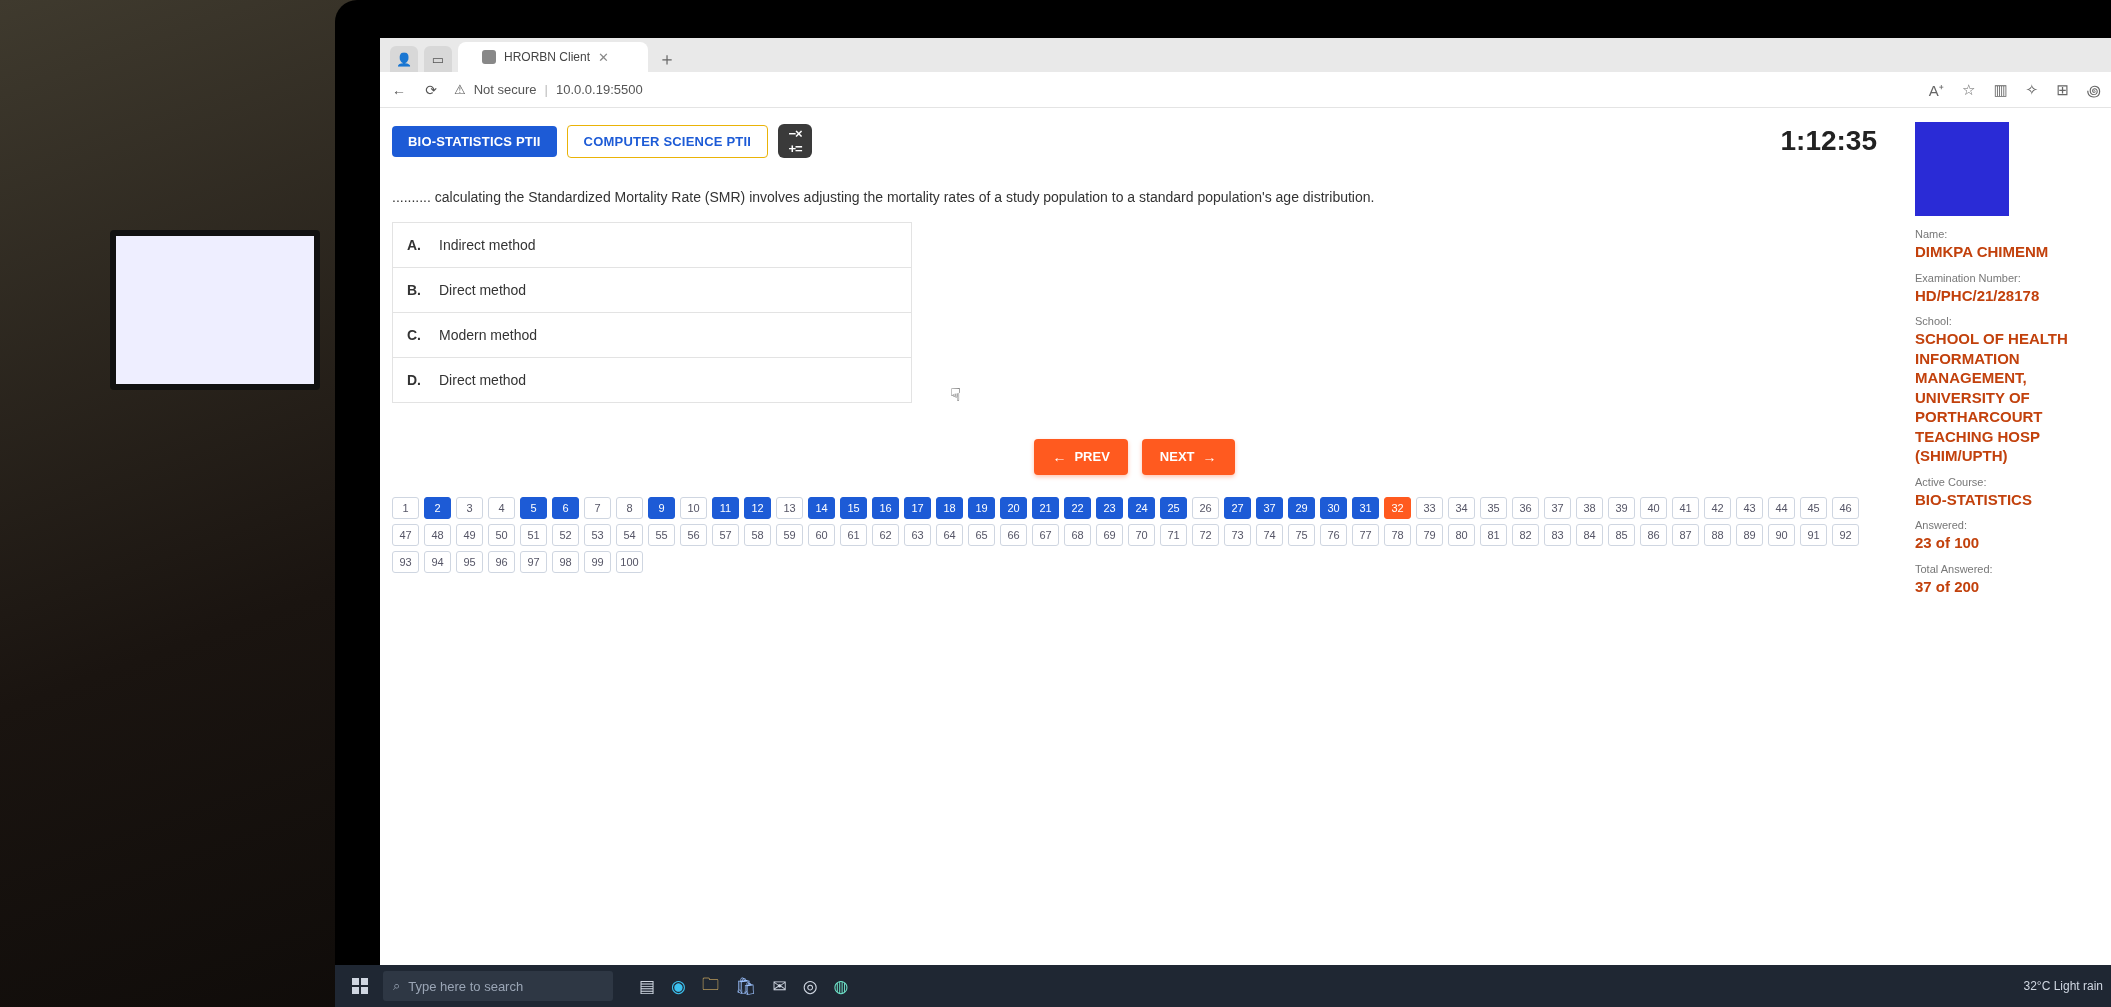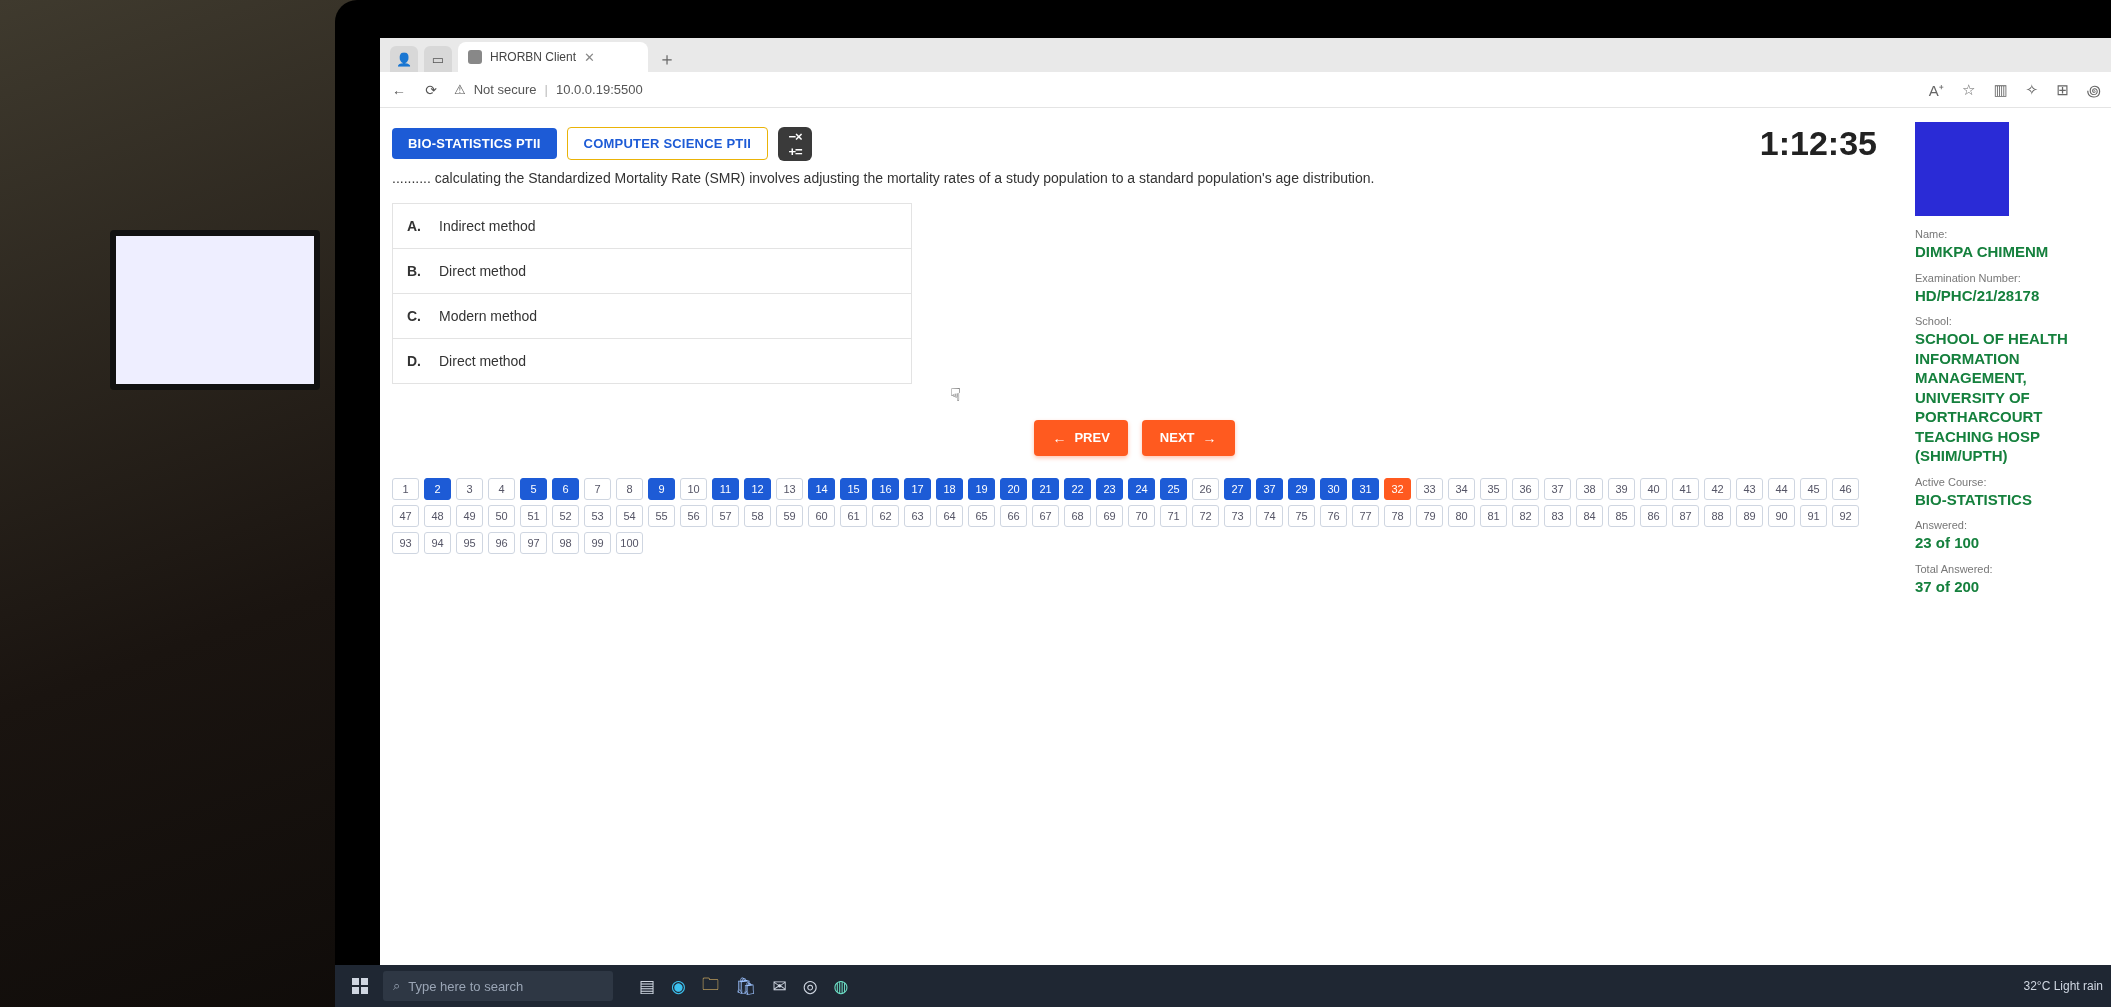--- a/index.html
+++ b/index.html
@@ -7,21 +7,21 @@
 
   
   .room { position:absolute; inset:0; background:linear-gradient(160deg,#3f3a2e 0%,#1a1410 40%,#000 100%); }
   .monitor2 { position:absolute; left:110px; top:230px; width:210px; height:160px; background:#eef; border:6px solid #111; border-radius:4px; }
   .monitor-bezel { position:absolute; left:335px; top:0; right:0; bottom:0; background:#000; border-top-left-radius:22px; }
 
   
   .browser { position:absolute; left:380px; top:38px; right:0; bottom:42px; background:#f3f3f3; display:flex; flex-direction:column; }
   .tabstrip { height:34px; background:#e9e9e9; display:flex; align-items:flex-end; padding-left:10px; gap:6px; }
   .tab-square { width:28px; height:26px; background:#d8d8d8; border-radius:6px 6px 0 0; display:flex; align-items:center; justify-content:center; font-size:13px; color:#555;}
-  .tab { height:30px; background:#fff; border-radius:8px 8px 0 0; display:flex; align-items:center; padding:0 10px; gap:8px; font-size:12px; color:#444; min-width:190px; }
+  .tab { height:30px; background:#fff; border-radius:8px 8px 0 0; display:flex; align-items:center; padding:0 24px; gap:8px; font-size:12px; color:#444; min-width:190px; }
   .tab .favicon { width:14px; height:14px; background:#888; border-radius:3px; display:inline-block;}
   .tab .close { color:#888; font-size:13px; cursor:pointer;}
   .newtab { width:26px; height:26px; display:flex; align-items:center; justify-content:center; color:#666; font-size:18px; cursor:pointer;}
 
   .addrbar { height:36px; background:#fff; display:flex; align-items:center; padding:0 10px; gap:14px; border-bottom:1px solid #e4e4e4;}
   .addrbar .icn { width:18px; text-align:center; color:#555; font-size:14px; }
   .url { display:flex; align-items:center; gap:8px; font-size:13px; color:#555; }
   .url .warn { color:#555; }
   .url .sep { color:#bbb; }
   .addr-right { margin-left:auto; display:flex; align-items:center; gap:18px; color:#666; font-size:15px;}
@@ -29,43 +29,43 @@
   
   .page { flex:1; background:#fff; display:flex; overflow:hidden; }
   .main { flex:1; padding:16px 24px 10px 12px; position:relative; }
   .side { width:210px; min-width:210px; padding:14px 10px 10px 14px; border-left:0; }
 
   .topline { display:flex; align-items:center; gap:10px; }
   .chip { padding:8px 16px; border-radius:4px; font-size:13px; font-weight:600; letter-spacing:.2px; cursor:pointer; }
   .chip.active { background:#1d5bd6; color:#fff; }
   .chip.inactive { background:#fff; color:#1d5bd6; border:1px solid #eab308; }
   .calc { width:34px; height:34px; background:#3a3a3a; border-radius:6px; color:#fff; display:flex; align-items:center; justify-content:center; font-size:13px; font-weight:700; letter-spacing:-1px;}
-  .timer { margin-left:auto; font-size:34px; font-weight:700; color:#222; }
+  .timer { margin-left:auto; font-size:28px; font-weight:700; color:#222; }
 
   .qhead { margin-top:14px; font-size:14px; font-weight:700; color:#222; letter-spacing:.3px;}
-  .qtext { margin-top:6px; font-size:14px; color:#333; line-height:1.4; }
+  .qtext { margin-top:30px; font-size:14px; color:#333; line-height:1.4; }
 
   .options { margin-top:14px; max-width:520px; }
   .opt { border:1px solid #e3e3e3; border-top:none; padding:14px 14px; display:flex; gap:14px; font-size:14px; color:#333; cursor:pointer; background:#fff;}
   .opt:first-child { border-top:1px solid #e3e3e3; }
   .opt .lab { font-weight:700; width:18px; }
 
   .navbtns { margin-top:36px; display:flex; gap:14px; justify-content:center; }
   .btn { padding:10px 18px; background:#ff5a1f; color:#fff; font-size:13px; font-weight:600; border-radius:4px; display:flex; align-items:center; gap:8px; cursor:pointer; box-shadow:0 2px 4px rgba(255,90,31,.35);}
   .btn .arr { font-size:14px; }
 
   .pager { margin-top:22px; display:flex; flex-wrap:wrap; gap:5px; }
   .pg { min-width:27px; height:22px; font-size:11px; border:1px solid #cfd6e1; color:#556; border-radius:3px; display:flex; align-items:center; justify-content:center; cursor:pointer; background:#fff;}
   .pg.answered { background:#1d5bd6; border-color:#1d5bd6; color:#fff; }
   .pg.current  { background:#ff5a1f; border-color:#ff5a1f; color:#fff; }
 
   
   .avatar { width:94px; height:94px; background:#2a2bd6; margin-bottom:12px;}
   .slabel { font-size:11px; color:#777; margin-top:10px;}
-  .sval   { font-size:15px; font-weight:700; color:#15803d; line-height:1.3; margin-top:2px;}
+  .sval   { font-size:15px; font-weight:700; color:#c2410c; line-height:1.3; margin-top:2px;}
 
   
   .taskbar { position:absolute; left:335px; right:0; bottom:0; height:42px; background:#1f2733; display:flex; align-items:center; padding:0 8px; gap:6px; color:#cfd6e1;}
   .start { width:34px; height:34px; display:flex; align-items:center; justify-content:center;}
   .start-grid { width:16px; height:16px; display:grid; grid-template:1fr 1fr/1fr 1fr; gap:2px;}
   .start-grid span { background:#cfd6e1;}
   .search { flex:0 0 230px; height:30px; background:#2e3744; border-radius:3px; display:flex; align-items:center; padding:0 10px; gap:8px; font-size:13px; color:#9aa5b5;}
   .tb-icons { display:flex; align-items:center; gap:16px; margin-left:20px; font-size:17px;}
   .tb-right { margin-left:auto; display:flex; align-items:center; gap:14px; font-size:12px;}
 

